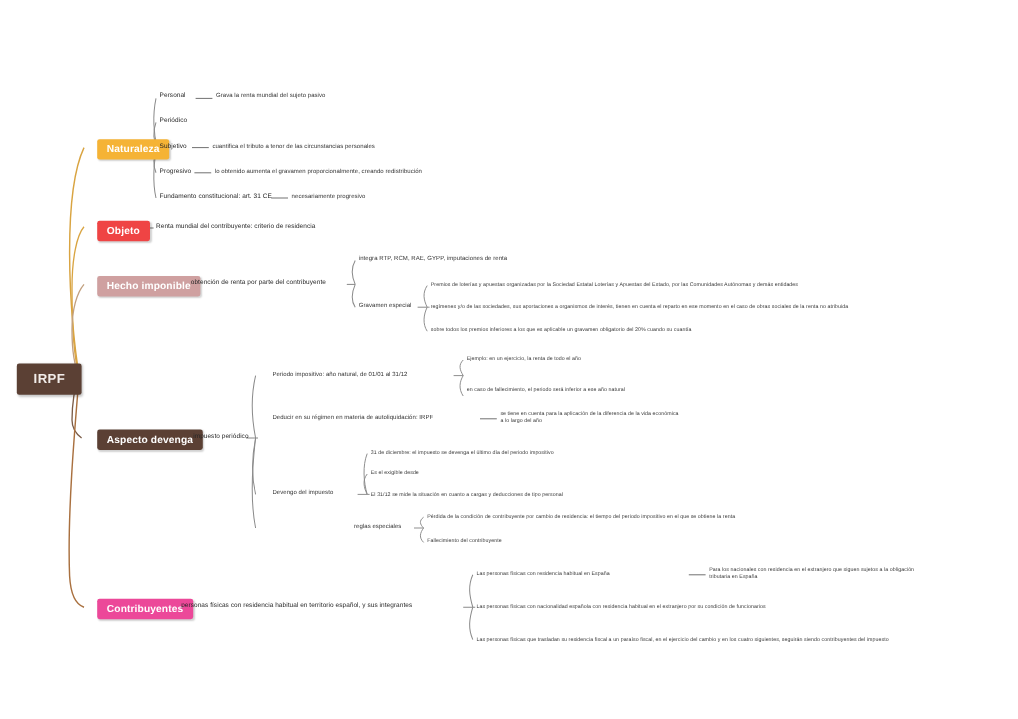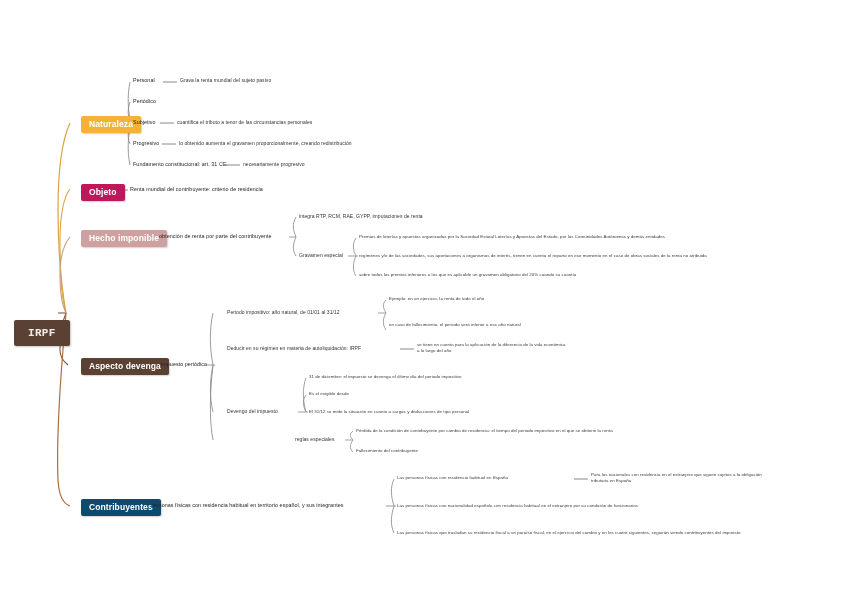--- a/index.html
+++ b/index.html
@@ -45,24 +45,24 @@
     font-size: 8.5px;
     font-weight: bold;
     color: #ffffff;
     padding: 4px 8px;
     border-radius: 2px;
     box-shadow: 1px 1px 1.5px rgba(0,0,0,0.18);
     letter-spacing: 0.1px;
     margin-left: 12px;
   }
   .badge.naturaleza   { background: #f5b335; }
-  .badge.objeto       { background: #be185d; color: #ffffff; }
+  .badge.objeto       { background: #ef4444; color: #ffffff; }
   .badge.hecho        { background: #cfa0a0; }
   .badge.temporal     { background: #5b4034; }
-  .badge.contrib      { background: #0c4a6e; text-align: center; }
+  .badge.contrib      { background: #ec4899; text-align: center; }
 
   
   .leaf {
     font-size: 5.2px;
     color: #2e2e2e;
     letter-spacing: 0.05px;
   }
   .leaf.l2 { font-size: 5.4px; color: #262626; }
   .leaf.l3 { font-size: 5.0px; color: #333333; }
   .leaf.tiny { font-size: 4.4px; color: #3a3a3a; }
@@ -134,21 +134,21 @@
     <path d="M353,440 C350,444 349,448 353,452" stroke="#8a8a8a" stroke-width="0.8" fill="none"></path>
 
     <path d="M133,506 L148,506" stroke="#7d7d7d" stroke-width="0.9" fill="none"></path>
     <path d="M386,506 L394,506" stroke="#8a8a8a" stroke-width="0.85" fill="none"></path>
     <path d="M394,506 C391,496 390,488 394,479" stroke="#8a8a8a" stroke-width="0.85" fill="none"></path>
     <path d="M394,506 L396,506" stroke="#8a8a8a" stroke-width="0.85" fill="none"></path>
     <path d="M394,506 C391,516 390,524 394,533" stroke="#8a8a8a" stroke-width="0.85" fill="none"></path>
     <line x1="574" y1="479" x2="588" y2="479" stroke="#6b6b6b" stroke-width="0.8"></line>
   </svg>
 
-  <div class="node root" style="left:14px; top:320px;font-family:Liberation Mono, monospace;">IRPF</div>
+  <div class="node root" style="left:14px; top:303px;">IRPF</div>
 
   <div class="node badge naturaleza" style="left:69px; top:116px;">Naturaleza</div>
 
   <div class="node leaf l2" style="left:133px; top:78px;">Personal</div>
   <div class="node leaf l3" style="left:180px; top:78px;">Grava la renta mundial del sujeto pasivo</div>
 
   <div class="node leaf l2" style="left:133px; top:99px;">Periódico</div>
 
   <div class="node leaf l2" style="left:133px; top:120px;">Subjetivo</div>
   <div class="node leaf l3" style="left:177px; top:120px;">cuantifica el tributo a tenor de las circunstancias personales</div>

